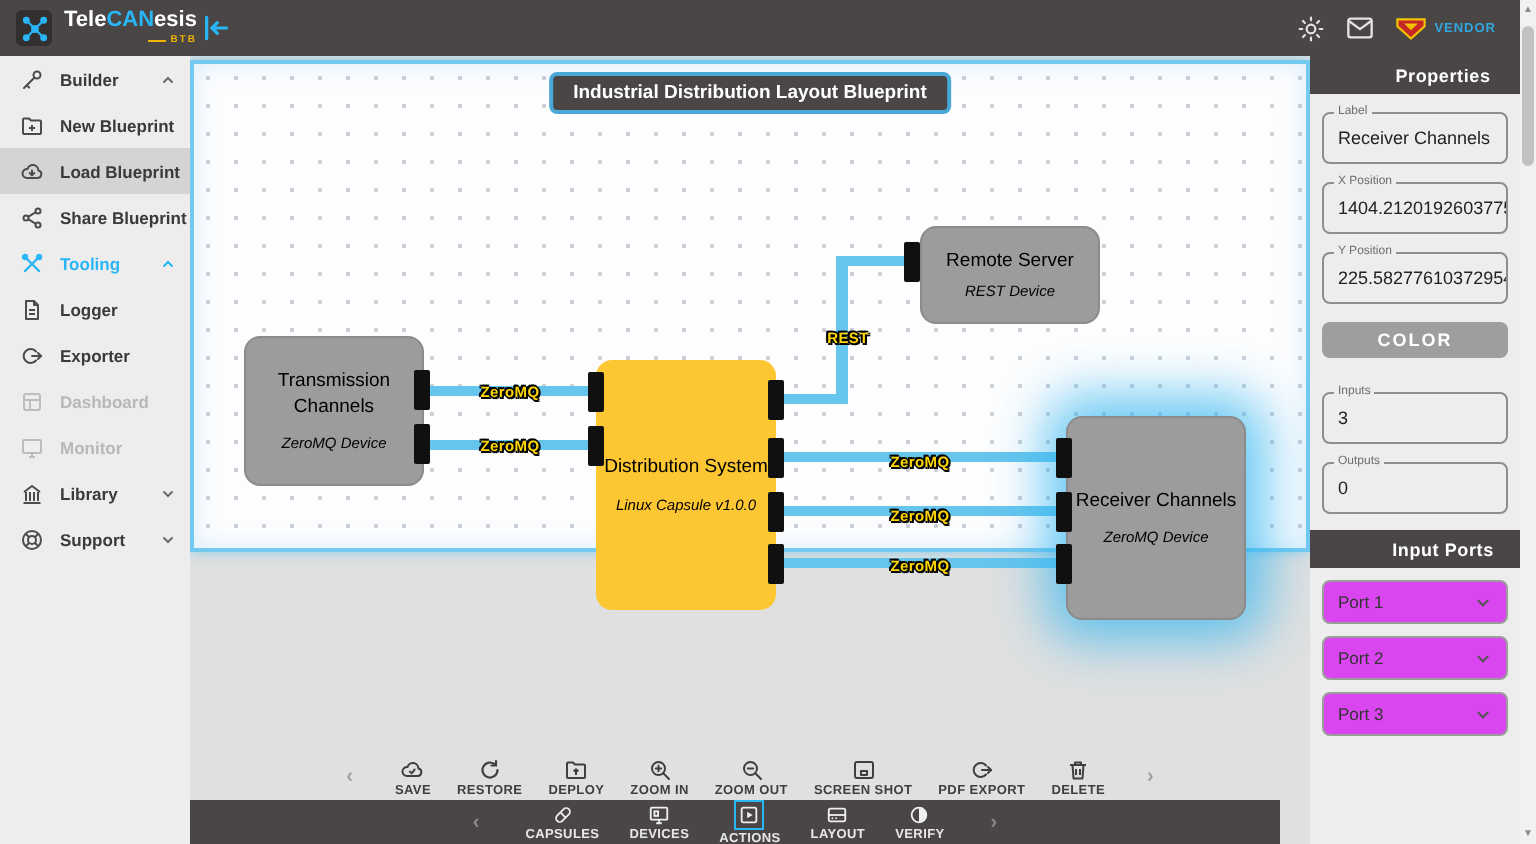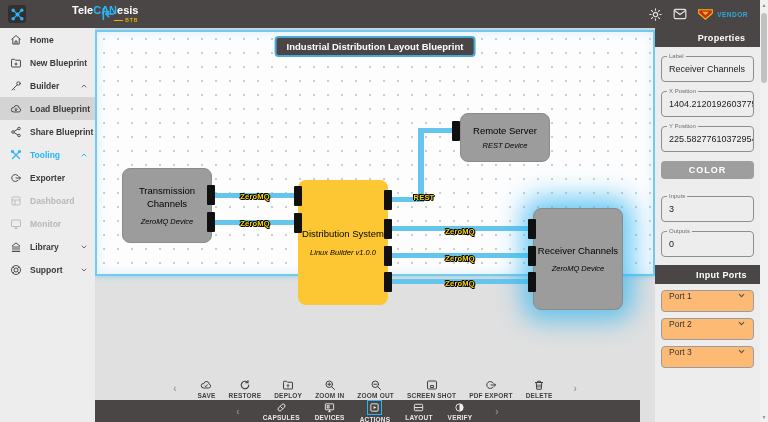--- a/index.html
+++ b/index.html
@@ -2,21 +2,21 @@
 <html><head>
 <meta charset="utf-8">
 <style>
   * { margin:0; padding:0; box-sizing:border-box; }
   html,body { width:768px; height:422px; }
   body { font-family:"Liberation Sans", sans-serif; background:#e0e0e0; overflow:hidden; }
   .app { position:relative; width:768px; height:422px; background:#e0e0e0; overflow:hidden; }
 
   
   .topbar { position:absolute; left:0; top:0; width:768px; height:28px; background:#4a4646;
-            display:flex; align-items:center; z-index:5;gap:40px; }
+            display:flex; align-items:center; z-index:5; }
   .logo-box { width:18px; height:18px; margin-left:8px; background:#332f2f; border-radius:3px;
               display:flex; align-items:center; justify-content:center; }
   .logo-text { margin-left:6px; font-size:11px; font-weight:bold; line-height:11px; }
   .logo-text .w { color:#ffffff; } .logo-text .b { color:#29b6f6; }
   .logo-sub { display:flex; align-items:center; justify-content:flex-end; gap:2px; margin-top:1px; }
   .logo-sub-line { width:9px; height:1px; background:#f0b400; }
   .logo-sub-text { font-size:5px; font-weight:bold; color:#f0b400; letter-spacing:1px; }
   .collapse-btn { position:absolute; left:100px; top:6px; width:16px; height:16px; cursor:pointer; }
   .topbar-right { margin-left:auto; display:flex; align-items:center; gap:11px; margin-right:20px; }
   .vendor { display:flex; align-items:center; gap:4px; }
@@ -80,22 +80,22 @@
               border-radius:4px; flex:0 0 26px; cursor:text; }
   .rp-field:first-of-type { margin-top:8px; }
   .rp-field-label { position:absolute; top:-4px; left:5px; font-size:6px; color:#6e6e6e;
                     background:#ededed; padding:0 2px; }
   .rp-field-value { display:block; font-size:9px; color:#222222; line-height:25px; padding-left:7px;
                     white-space:nowrap; overflow:hidden; }
   .color-btn { margin:9px 6px 8px 6px; height:18px; background:#9e9e9e; border:none; border-radius:4px;
                color:#ffffff; font-family:"Liberation Sans",sans-serif; font-size:9px; font-weight:bold;
                letter-spacing:1px; cursor:pointer; flex:0 0 18px; }
   .rp-gap { flex:0 0 8px; }
-  .port-row { margin:6px 6px 0 6px; height:22px; background:#fdba74; border:1px solid #9c9c9c;
-              border-radius:4px; display:flex; justify-content:space-between;
+  .port-row { margin:6px 6px 0 6px; height:22px; background:#d946ef; border:1px solid #9c9c9c;
+              border-radius:4px; display:flex; align-items:center; justify-content:space-between;
               padding:0 7px; cursor:pointer; flex:0 0 22px;gap:20px; }
   .port-row-label { font-size:8.5px; color:#333333; }
   .port-row .chev { width:9px; height:9px; color:#555555; }
 
   
   .scrollbar { position:absolute; right:0; top:0; width:8px; height:422px; background:#f1f1f1; z-index:6; }
   .scroll-arrow { position:absolute; left:0; width:8px; height:10px; color:#8a8a8a; font-size:5px;
                   display:flex; align-items:center; justify-content:center; cursor:pointer; }
   .scroll-thumb { position:absolute; left:1px; top:13px; width:6px; height:70px; background:#c2c2c2;
                   border-radius:3px; cursor:pointer; }
@@ -162,44 +162,36 @@
           <path d="M1 1 H21 V6 L11 15 L1 6 Z" fill="#c62828" stroke="#f2c200" stroke-width="1.6"></path>
           <path d="M6 4 H16 L11 9 Z" fill="#f2c200"></path>
         </svg>
         <span class="vendor-label">VENDOR</span>
       </span>
     </div>
   </div>
 
   <div class="sidebar">
     <div class="side-item">
-      <svg class="s-ic" viewBox="0 0 24 24" fill="none" stroke="currentColor" stroke-width="2" stroke-linejoin="round">
-          <path d="M3 11 L12 3 L21 11"></path>
-          <path d="M5.5 9.5 V20 H18.5 V9.5"></path>
-          <path d="M10 20 V14 H14 V20"></path>
-        </svg>
-      <span>Home</span>
-    </div>
-    <div class="side-item">
-      <svg class="s-ic" viewBox="0 0 24 24" fill="none" stroke="currentColor" stroke-width="2" stroke-linejoin="round">
-          <path d="M3 7 V5.5 a1 1 0 0 1 1-1 h5 l2 2 h9 a1 1 0 0 1 1 1 V19 a1 1 0 0 1 -1 1 H4 a1 1 0 0 1 -1-1 Z"></path>
-          <path d="M12 11 V17 M9 14 H15"></path>
-        </svg>
-      <span>New Blueprint</span>
-    </div>
-    <div class="side-item">
       <svg class="s-ic" viewBox="0 0 24 24" fill="none" stroke="currentColor" stroke-width="2" stroke-linecap="round">
           <circle cx="17" cy="7" r="3.5"></circle>
           <path d="M14.3 9.7 L4 20"></path>
           <path d="M6.8 17.2 L9.2 19.6"></path>
         </svg>
       <span>Builder</span>
       <svg class="chev" viewBox="0 0 24 24" fill="none" stroke="currentColor" stroke-width="3" stroke-linecap="round">
           <polyline points="6 15 12 9 18 15"></polyline>
         </svg>
+    </div>
+    <div class="side-item">
+      <svg class="s-ic" viewBox="0 0 24 24" fill="none" stroke="currentColor" stroke-width="2" stroke-linejoin="round">
+          <path d="M3 7 V5.5 a1 1 0 0 1 1-1 h5 l2 2 h9 a1 1 0 0 1 1 1 V19 a1 1 0 0 1 -1 1 H4 a1 1 0 0 1 -1-1 Z"></path>
+          <path d="M12 11 V17 M9 14 H15"></path>
+        </svg>
+      <span>New Blueprint</span>
     </div>
     <div class="side-item active">
       <svg class="s-ic" viewBox="0 0 24 24" fill="none" stroke="currentColor" stroke-width="2" stroke-linecap="round" stroke-linejoin="round">
           <path d="M7 18 a4.5 4.5 0 1 1 .6-8.96 A5.5 5.5 0 0 1 18.4 10.5 a3.8 3.8 0 0 1 -.9 7.5 Z"></path>
           <path d="M12 10.5 V15"></path>
           <path d="M9.8 13 L12 15.2 L14.2 13"></path>
         </svg>
       <span>Load Blueprint</span>
     </div>
     <div class="side-item">
@@ -215,20 +207,28 @@
       <svg class="s-ic" viewBox="0 0 24 24" fill="none" stroke="currentColor" stroke-width="2.4" stroke-linecap="round">
           <path d="M5 5 L19 19"></path>
           <path d="M19 5 L5 19"></path>
           <circle cx="5" cy="5" r="2"></circle>
           <circle cx="19" cy="5" r="2"></circle>
         </svg>
       <span>Tooling</span>
       <svg class="chev" viewBox="0 0 24 24" fill="none" stroke="currentColor" stroke-width="3" stroke-linecap="round">
           <polyline points="6 15 12 9 18 15"></polyline>
         </svg>
+    </div>
+    <div class="side-item">
+      <svg class="s-ic" viewBox="0 0 24 24" fill="none" stroke="currentColor" stroke-width="2" stroke-linejoin="round">
+          <path d="M6 3 H14 L18 7 V21 H6 Z"></path>
+          <path d="M14 3 V7 H18"></path>
+          <path d="M9 12 H15 M9 16 H15"></path>
+        </svg>
+      <span>Logger</span>
     </div>
     <div class="side-item">
       <svg class="s-ic" viewBox="0 0 24 24" fill="none" stroke="currentColor" stroke-width="2" stroke-linecap="round">
           <path d="M16 7.5 A7 7 0 1 0 16 16.5"></path>
           <path d="M12 12 H21"></path>
           <path d="M18 9 L21 12 L18 15"></path>
         </svg>
       <span>Exporter</span>
     </div>
     <div class="side-item disabled">
@@ -276,32 +276,32 @@
     <div class="edge" style="left:118px;top:188px;width:83px;height:5px;"></div>
     <div class="edge" style="left:293px;top:165px;width:34px;height:5px;"></div>
     <div class="edge" style="left:321px;top:96px;width:6px;height:74px;"></div>
     <div class="edge" style="left:321px;top:96px;width:36px;height:5px;"></div>
     <div class="edge" style="left:295px;top:194px;width:140px;height:5px;"></div>
     <div class="edge" style="left:295px;top:221px;width:140px;height:5px;"></div>
     <div class="edge" style="left:295px;top:247px;width:140px;height:5px;"></div>
 
     <span class="edge-label" style="left:158px;top:164px;">ZeroMQ</span>
     <span class="edge-label" style="left:158px;top:191px;">ZeroMQ</span>
-    <span class="edge-label" style="left:327px;top:137px;margin-top:28px;">REST</span>
+    <span class="edge-label" style="left:327px;top:137px;">REST</span>
     <span class="edge-label" style="left:363px;top:199px;">ZeroMQ</span>
     <span class="edge-label" style="left:363px;top:226px;">ZeroMQ</span>
     <span class="edge-label" style="left:363px;top:251px;">ZeroMQ</span>
 
     <div class="node" style="left:25px;top:136px;width:90px;height:75px;">
       <div class="n-title">Transmission Channels</div>
       <div class="n-sub">ZeroMQ Device</div>
     </div>
     <div class="node yellow" style="left:201px;top:148px;width:90px;height:125px;">
       <div class="n-title">Distribution System</div>
-      <div class="n-sub">Linux Builder v1.0.0</div>
+      <div class="n-sub">Linux Capsule v1.0.0</div>
     </div>
     <div class="node" style="left:363px;top:81px;width:90px;height:49px;">
       <div class="n-title">Remote Server</div>
       <div class="n-sub" style="margin-top:3px;">REST Device</div>
     </div>
     <div class="node glow" style="left:436px;top:176px;width:90px;height:102px;">
       <div class="n-title">Receiver Channels</div>
       <div class="n-sub">ZeroMQ Device</div>
     </div>
 

